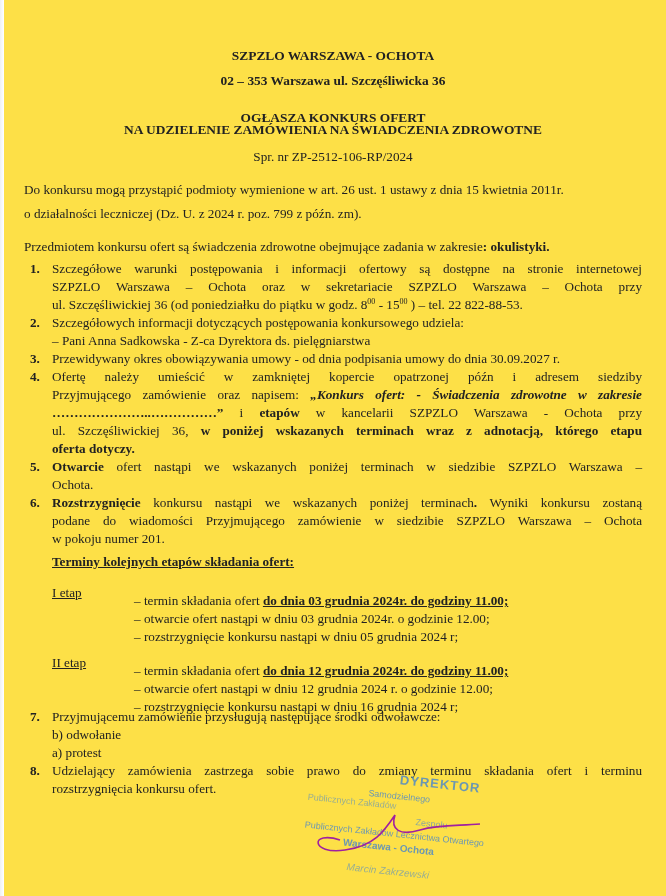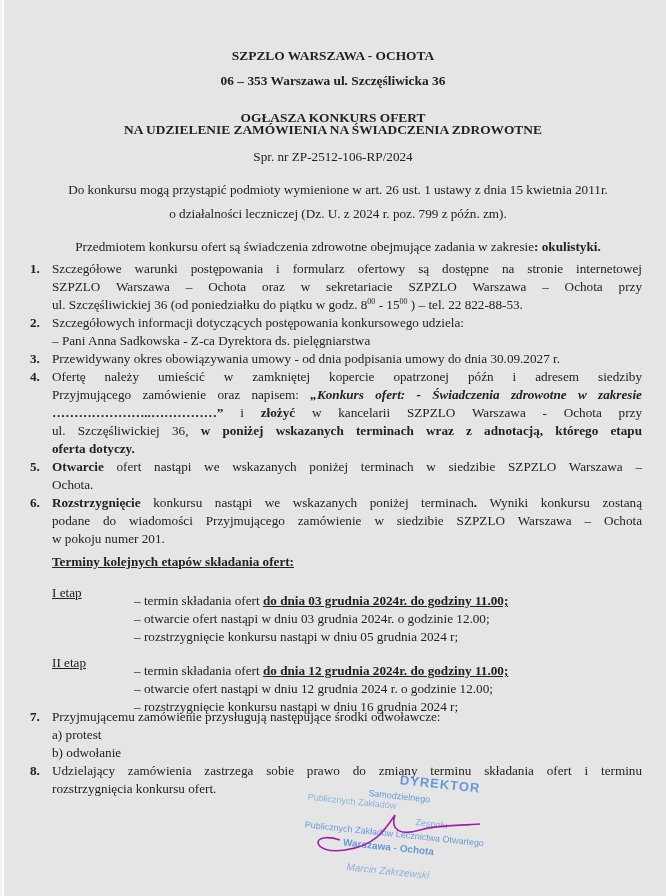--- a/index.html
+++ b/index.html
@@ -4,31 +4,31 @@
   <style>
     * { margin: 0; padding: 0; box-sizing: border-box; }
     html, body { width: 666px; height: 896px; background: #ffffff; overflow: hidden; }
     body {
       position: relative;
       font-family: "Liberation Serif", "DejaVu Serif", serif;
       color: #222222;
       font-size: 13.2px;
       line-height: 18px;
     }
-    .page { position: absolute; left: 0; top: 0; width: 666px; height: 896px; background: #e5e5e5; }
+    .page { position: absolute; left: 0; top: 0; width: 666px; height: 896px; background: #fde047; }
     .scan-edge { position: absolute; left: 0; top: 0; width: 4px; height: 896px; background: linear-gradient(to right, #eef0f2, #ffffff); }
 
     .header { position: absolute; left: 0; width: 666px; text-align: center; font-weight: bold; }
     .h1 { top: 47px; font-size: 13.4px; }
     .h2 { top: 72px; font-size: 13.4px; }
     .h3 { top: 100px; font-size: 13.4px; margin-top: 9px; }
     .h4 { top: 121px; font-size: 13.4px; }
     .h5 { top: 148px; font-weight: normal; font-size: 13.2px; }
 
-    .para { position: absolute; left: 38px; width: 600px; text-align: center; }
+    .para { position: absolute; left: 24px; width: 600px; }
     .p1 { top: 181px; }
     .p2 { top: 205px; }
     .p3 { top: 238px; }
 
     .list { position: absolute; left: 30px; width: 612px; }
     .item { position: relative; padding-left: 22px; }
     .num { position: absolute; left: 0; top: 0; font-weight: bold; }
     .jl { text-align: justify; text-align-last: justify; display: block; }
     .line { display: block; }
     sup { font-size: 8px; line-height: 0; vertical-align: super; font-family: Liberation Serif, serif; }
@@ -46,52 +46,52 @@
     .stamp span { position: absolute; white-space: nowrap; }
     .signature { position: absolute; left: 300px; top: 800px; width: 200px; height: 60px; }
   </style>
 </head>
 <body>
 
 <div class="page">
   <div class="scan-edge"></div>
 
   <div class="header h1">SZPZLO WARSZAWA - OCHOTA</div>
-  <div class="header h2">06 – 353 Warszawa ul. Szczęśliwicka 36</div>
+  <div class="header h2">02 – 353 Warszawa ul. Szczęśliwicka 36</div>
   <div class="header h3">OGŁASZA KONKURS OFERT</div>
   <div class="header h4">NA UDZIELENIE ZAMÓWIENIA NA ŚWIADCZENIA ZDROWOTNE</div>
   <div class="header h5">Spr. nr ZP-2512-106-RP/2024</div>
 
   <div class="para p1">Do konkursu mogą przystąpić podmioty wymienione w art. 26 ust. 1 ustawy z dnia 15 kwietnia 2011r.</div>
   <div class="para p2">o działalności leczniczej (Dz. U. z 2024 r. poz. 799 z późn. zm).</div>
   <div class="para p3">
     <span>Przedmiotem konkursu ofert są świadczenia zdrowotne obejmujące zadania w zakresie</span><b>: okulistyki.</b>
   </div>
 
   <div class="list" style="top:260px;">
     <div class="item">
       <span class="num">1.</span>
-      <span class="jl">Szczegółowe warunki postępowania i formularz ofertowy są dostępne na stronie internetowej</span>
+      <span class="jl">Szczegółowe warunki postępowania i informacji ofertowy są dostępne na stronie internetowej</span>
       <span class="jl">SZPZLO Warszawa – Ochota oraz w sekretariacie SZPZLO Warszawa – Ochota przy</span>
       <span class="line"><span>ul. Szczęśliwickiej 36 (od poniedziałku do piątku w godz. 8</span><sup>00</sup><span> - 15</span><sup>00</sup><span> ) – tel. 22 822-88-53.</span></span>
     </div>
     <div class="item">
       <span class="num">2.</span>
       <span class="line">Szczegółowych informacji dotyczących postępowania konkursowego udziela:</span>
       <span class="line">–  Pani Anna Sadkowska -  Z-ca Dyrektora ds. pielęgniarstwa</span>
     </div>
     <div class="item">
       <span class="num">3.</span>
       <span class="line">Przewidywany okres obowiązywania umowy -  od dnia podpisania umowy do dnia 30.09.2027 r.</span>
     </div>
     <div class="item">
       <span class="num">4.</span>
       <span class="jl">Ofertę należy umieścić w zamkniętej kopercie opatrzonej późn i adresem siedziby</span>
       <span class="jl"><span>Przyjmującego zamówienie oraz napisem: </span><span class="bi">„Konkurs ofert: - Świadczenia zdrowotne w zakresie</span></span>
-      <span class="jl"><b>…………………..……………”</b><span>  i </span><b>złożyć</b><span> w kancelarii SZPZLO Warszawa - Ochota przy</span></span>
+      <span class="jl"><b>…………………..……………”</b><span>  i </span><b>etapów</b><span> w kancelarii SZPZLO Warszawa - Ochota przy</span></span>
       <span class="jl"><span>ul. Szczęśliwickiej 36, </span><b>w poniżej wskazanych terminach wraz z adnotacją, którego etapu</b></span>
       <b class="line">oferta dotyczy.</b>
     </div>
     <div class="item">
       <span class="num">5.</span>
       <span class="jl"><b>Otwarcie</b><span> ofert nastąpi we wskazanych poniżej terminach w siedzibie SZPZLO Warszawa –</span></span>
       <span class="line">Ochota.</span>
     </div>
     <div class="item">
       <span class="num">6.</span>
@@ -118,22 +118,22 @@
       <span class="line"><span>– termin składania ofert </span><b class="u">do dnia 12 grudnia 2024r. do godziny 11.00;</b></span>
       <span class="line">– otwarcie ofert nastąpi  w dniu  12 grudnia 2024 r. o godzinie 12.00;</span>
       <span class="line">– rozstrzygnięcie konkursu nastąpi w dniu 16 grudnia 2024 r;</span>
     </div>
   </div>
 
   <div class="list" style="top:708px;">
     <div class="item">
       <span class="num">7.</span>
       <span class="line">Przyjmującemu zamówienie przysługują następujące środki odwoławcze:</span>
+      <span class="line">b)  odwołanie</span>
       <span class="line">a)  protest</span>
-      <span class="line">b)  odwołanie</span>
     </div>
     <div class="item">
       <span class="num">8.</span>
       <span class="jl">Udzielający zamówienia zastrzega sobie prawo do zmiany terminu składania ofert i terminu</span>
       <span class="line">rozstrzygnięcia konkursu ofert.</span>
     </div>
   </div>
 
   <div class="stamp">
     <span style="left:90px; top:4px; font-weight:bold; font-size:13px; letter-spacing:1px;">DYREKTOR</span>

